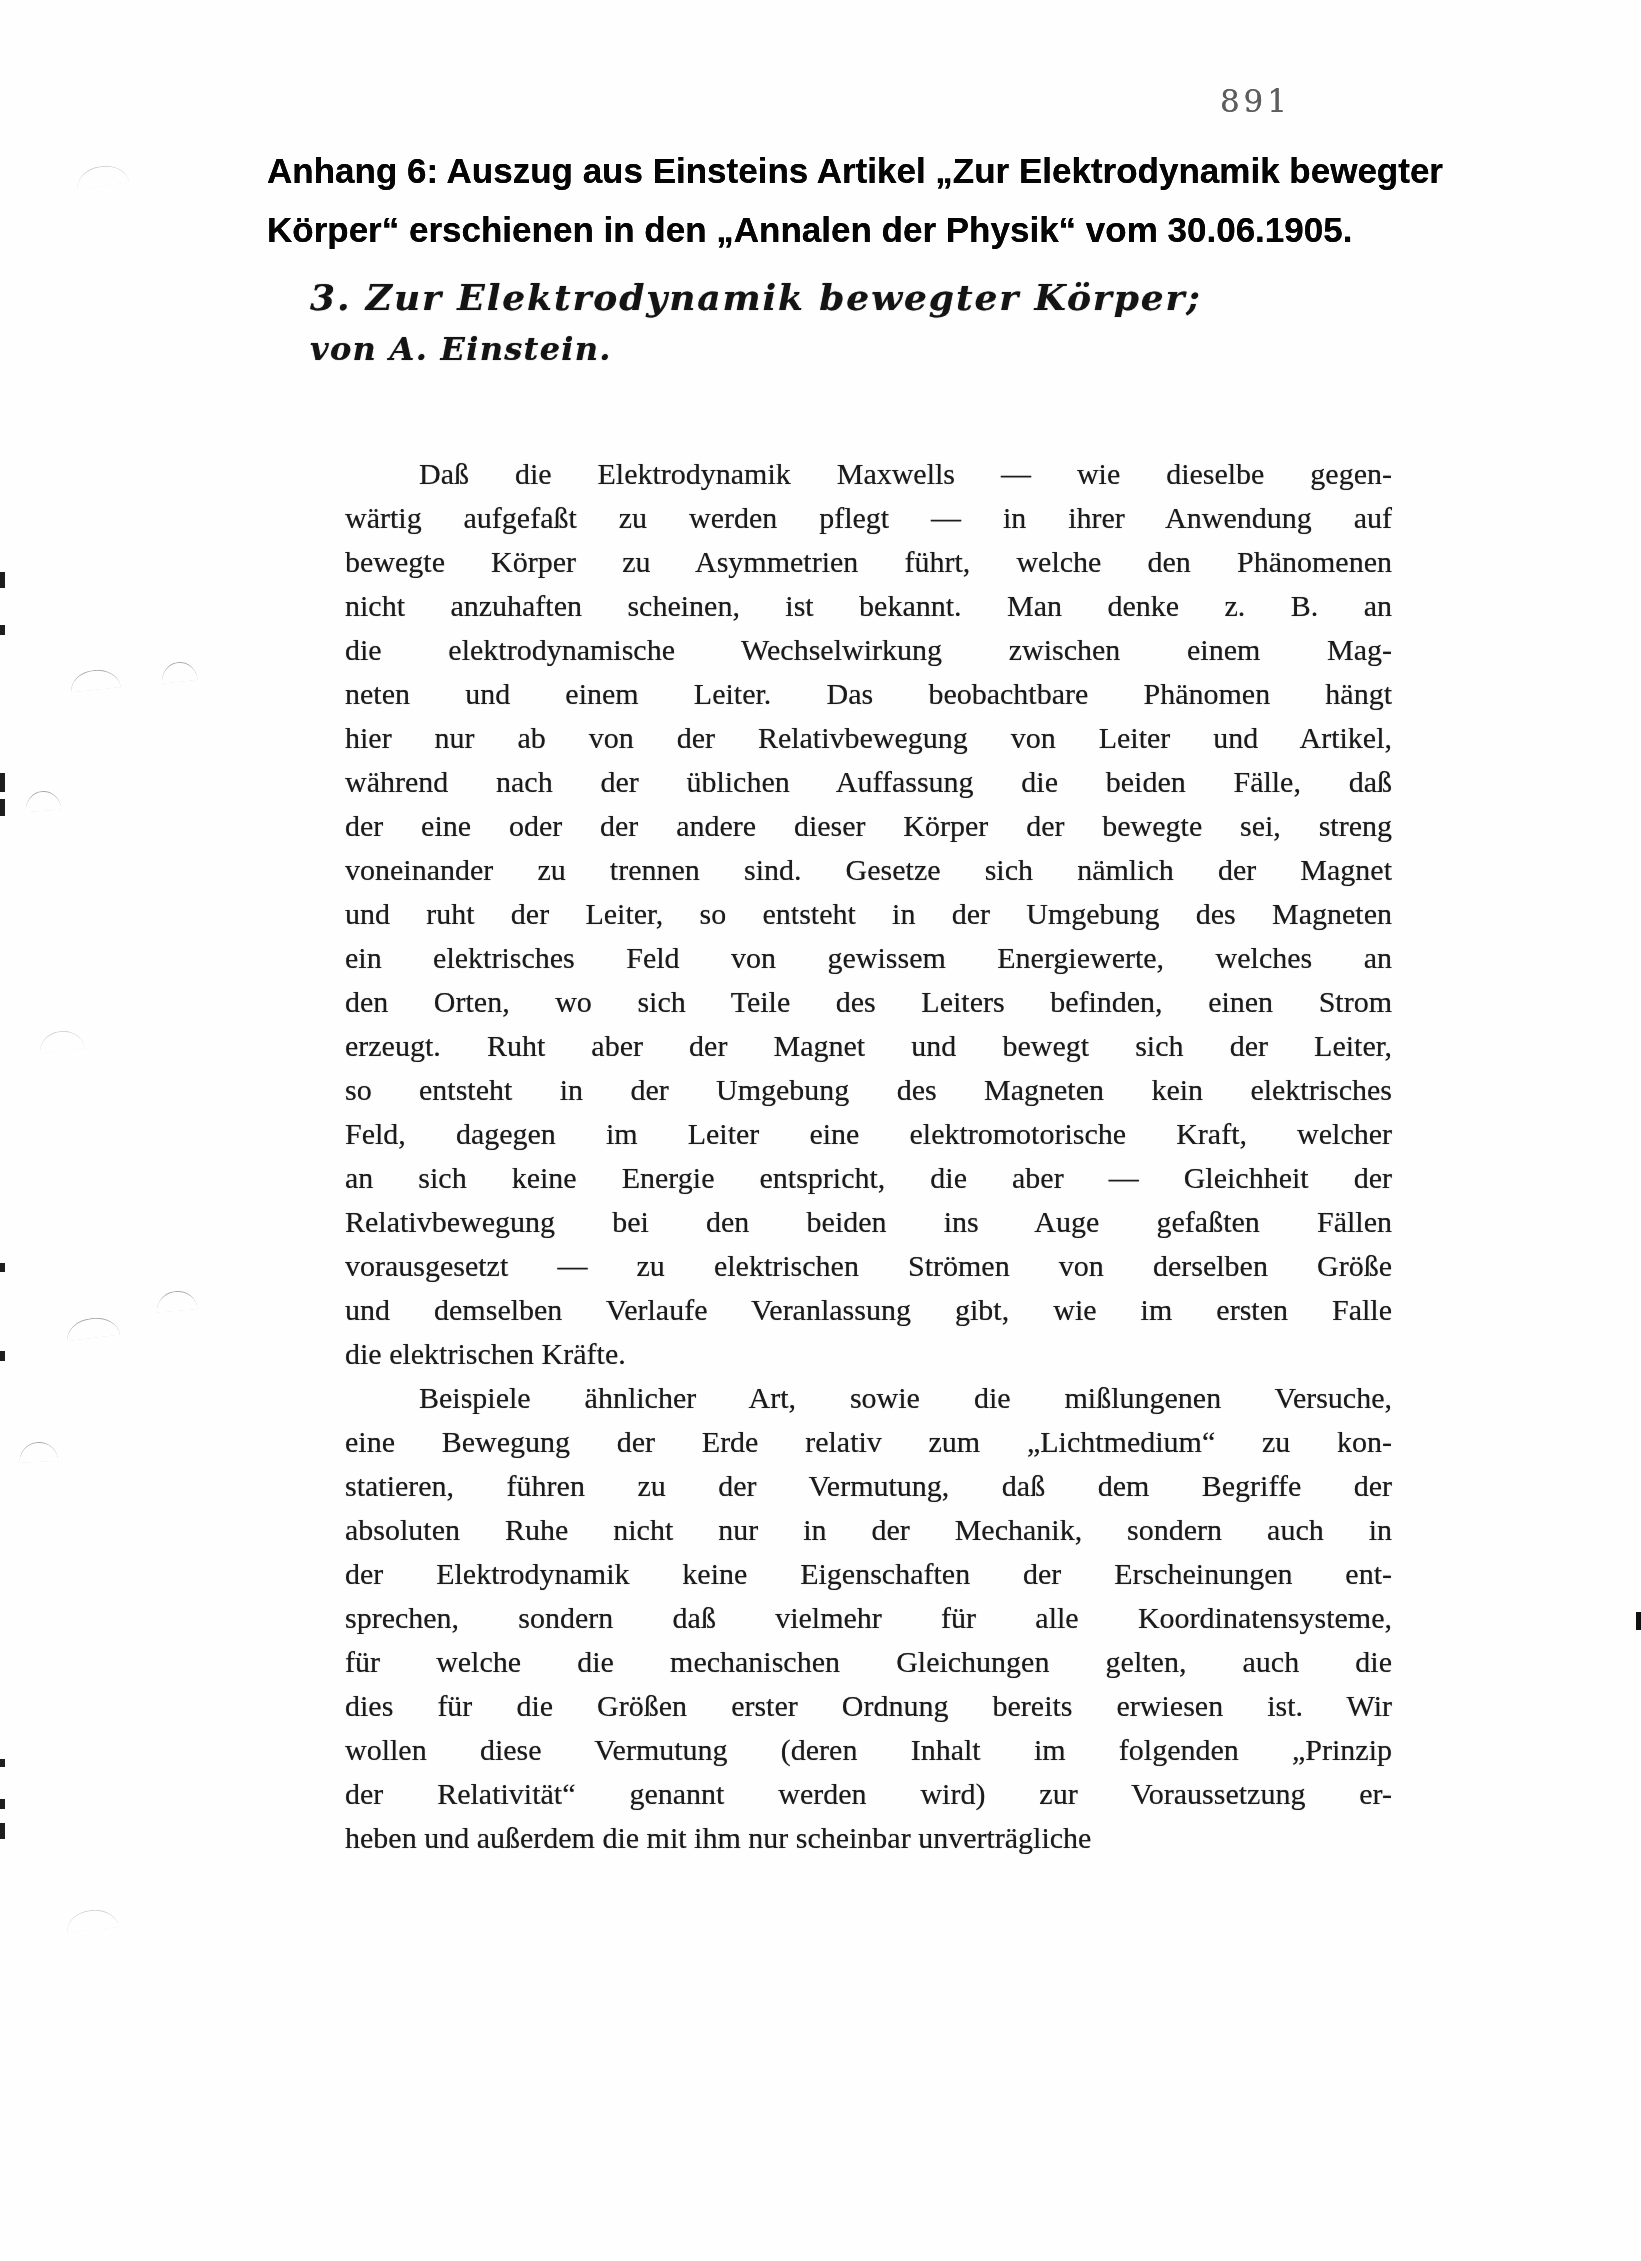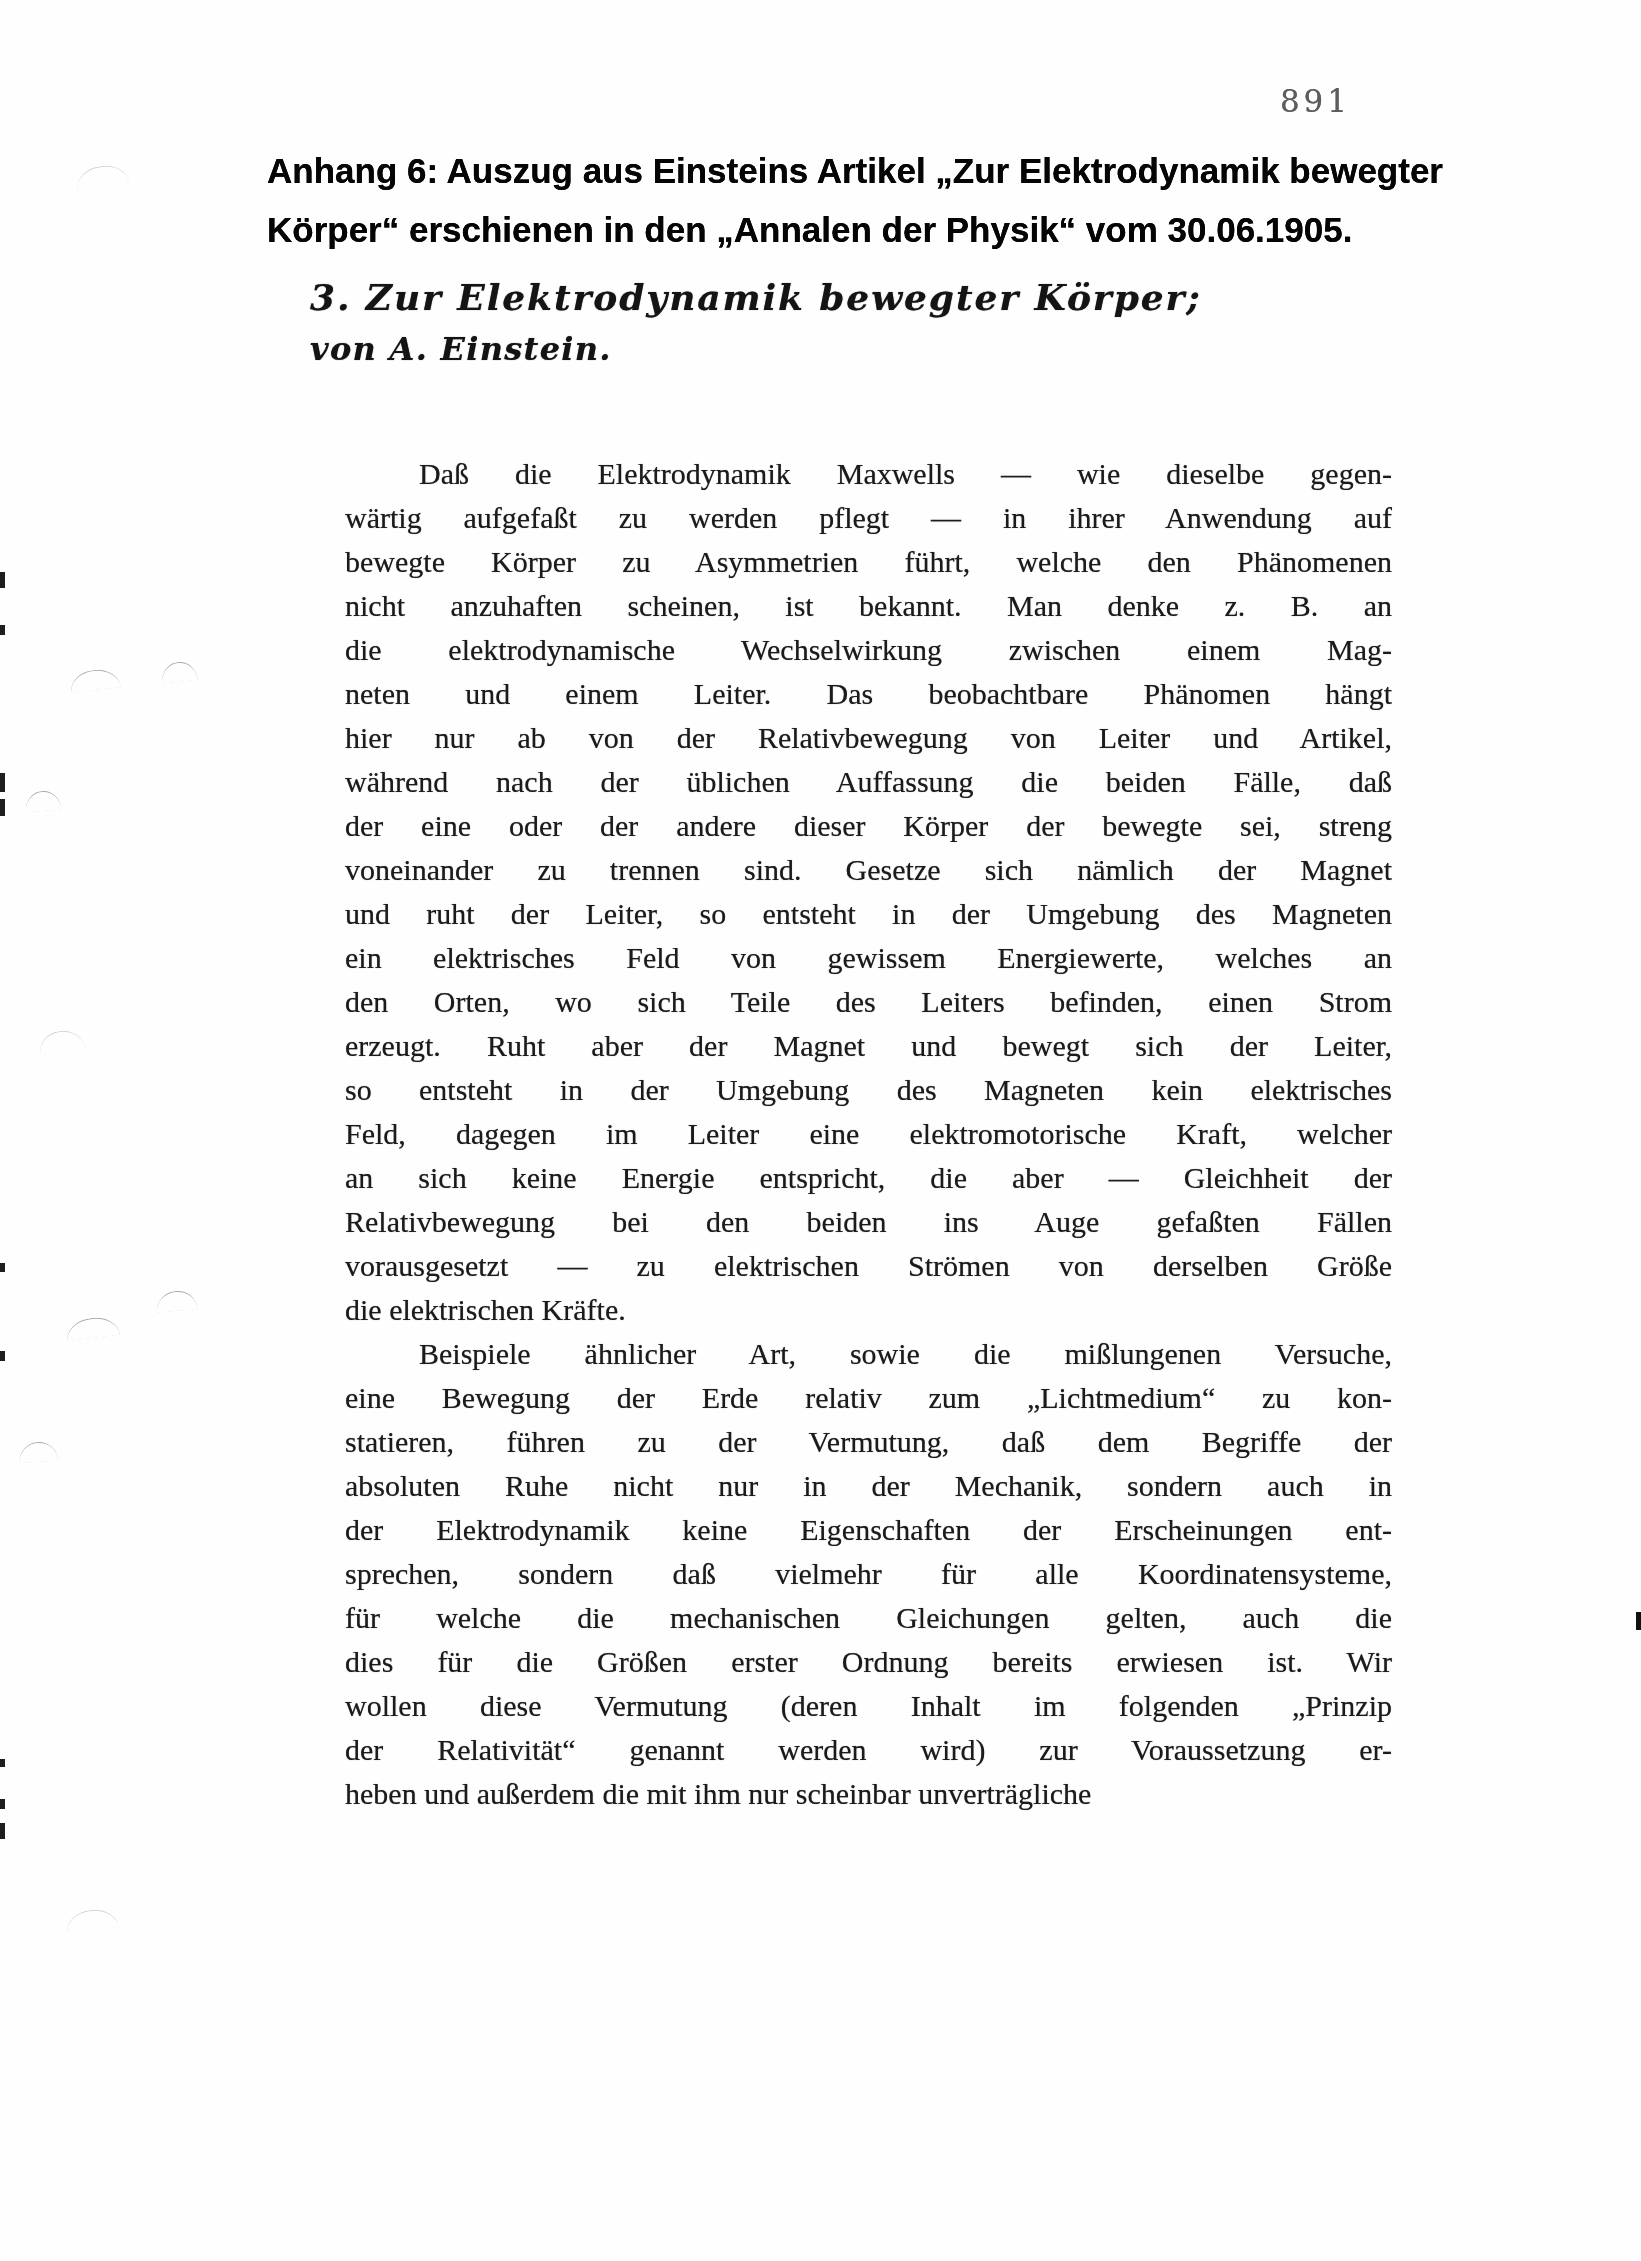--- a/index.html
+++ b/index.html
@@ -10,21 +10,21 @@
     overflow: hidden;
     font-family: "DejaVu Serif", serif;
   }
   .page {
     position: absolute; inset: 0;
     background: #fefefe;
   }
   
   .page-number {
     position: absolute;
-    left: 1280px; top: 83px;
+    left: 1220px; top: 83px;
     font-family: "DejaVu Serif", serif;
     font-size: 31px;
     letter-spacing: 3.9px;
     color: #5d5d5d;
     text-shadow: 0 0 0.6px #777;
   }
   
   .appendix-header {
     position: absolute;
     left: 267px; top: 151px;
@@ -123,20 +123,21 @@
           <div class="line">voneinander zu trennen sind. Gesetze sich nämlich der Magnet</div>
           <div class="line">und ruht der Leiter, so entsteht in der Umgebung des Magneten</div>
           <div class="line">ein elektrisches Feld von gewissem Energiewerte, welches an</div>
           <div class="line">den Orten, wo sich Teile des Leiters befinden, einen Strom</div>
           <div class="line">erzeugt. Ruht aber der Magnet und bewegt sich der Leiter,</div>
           <div class="line">so entsteht in der Umgebung des Magneten kein elektrisches</div>
           <div class="line">Feld, dagegen im Leiter eine elektromotorische Kraft, welcher</div>
           <div class="line">an sich keine Energie entspricht, die aber — Gleichheit der</div>
           <div class="line">Relativbewegung bei den beiden ins Auge gefaßten Fällen</div>
           <div class="line">vorausgesetzt — zu elektrischen Strömen von derselben Größe</div>
+          <div class="line">und demselben Verlaufe Veranlassung gibt, wie im ersten Falle</div>
           <div class="line last">die elektrischen Kräfte.</div>
         </div>
         <div class="para">
           <div class="line indent">Beispiele ähnlicher Art, sowie die mißlungenen Versuche,</div>
           <div class="line">eine Bewegung der Erde relativ zum „Lichtmedium“ zu kon-</div>
           <div class="line">statieren, führen zu der Vermutung, daß dem Begriffe der</div>
           <div class="line">absoluten Ruhe nicht nur in der Mechanik, sondern auch in</div>
           <div class="line">der Elektrodynamik keine Eigenschaften der Erscheinungen ent-</div>
           <div class="line">sprechen, sondern daß vielmehr für alle Koordinatensysteme,</div>
           <div class="line">für welche die mechanischen Gleichungen gelten, auch die</div>

